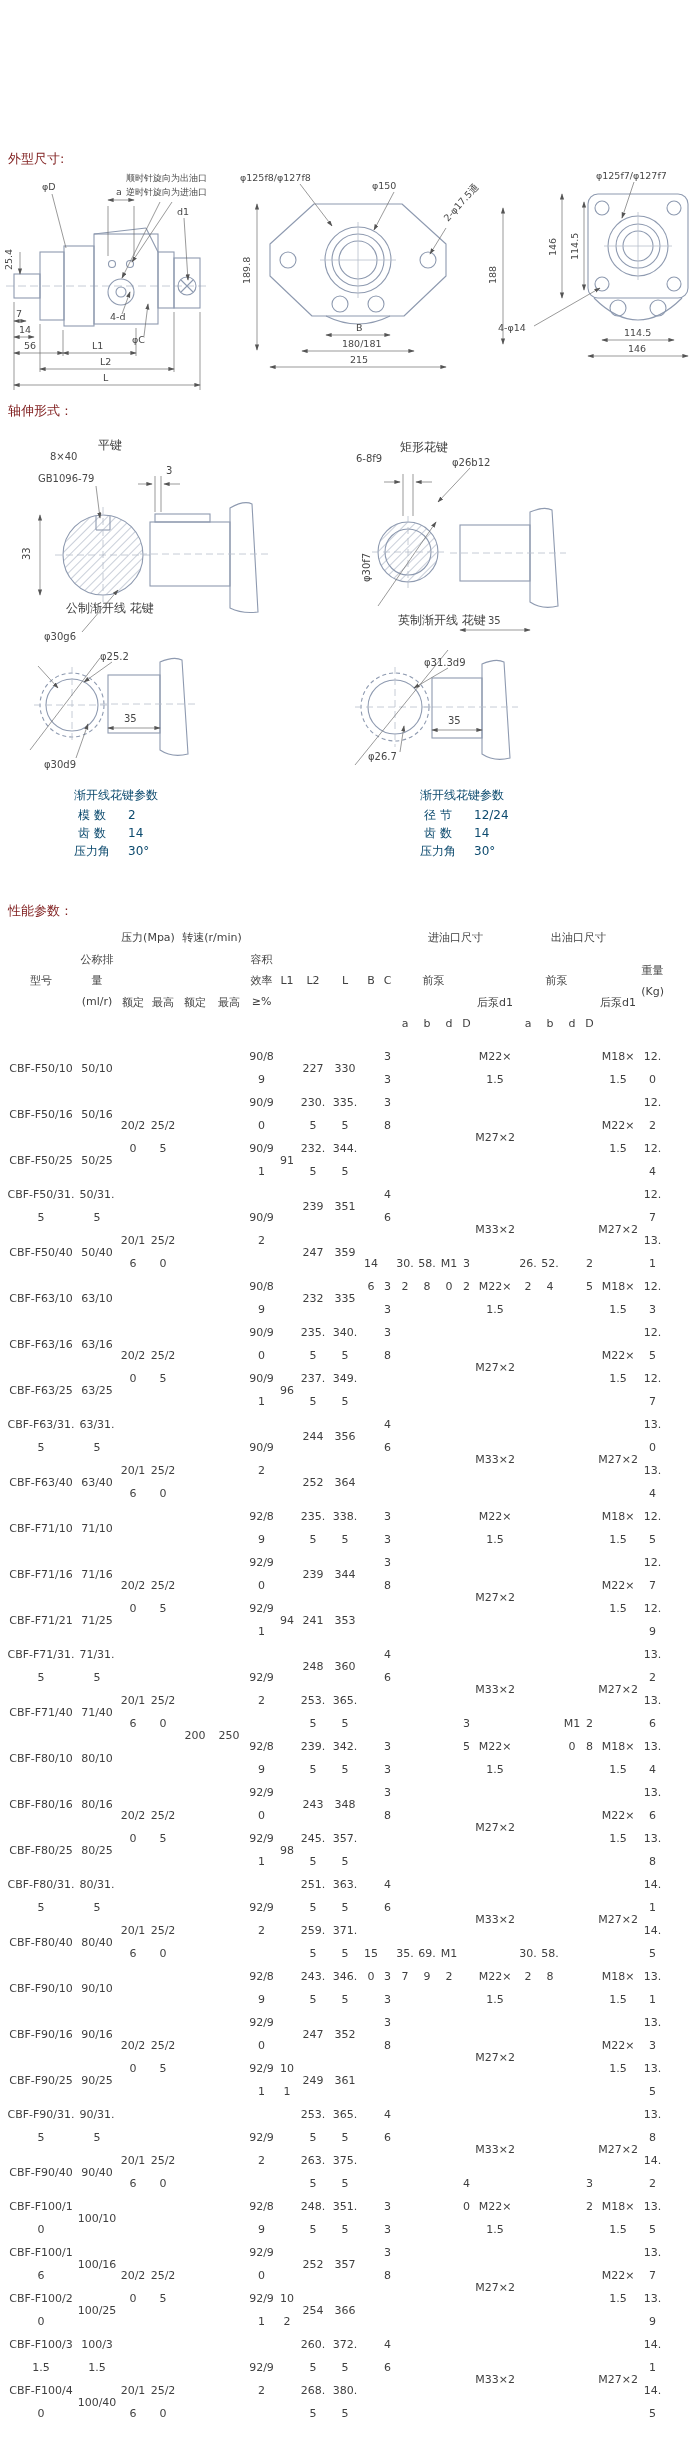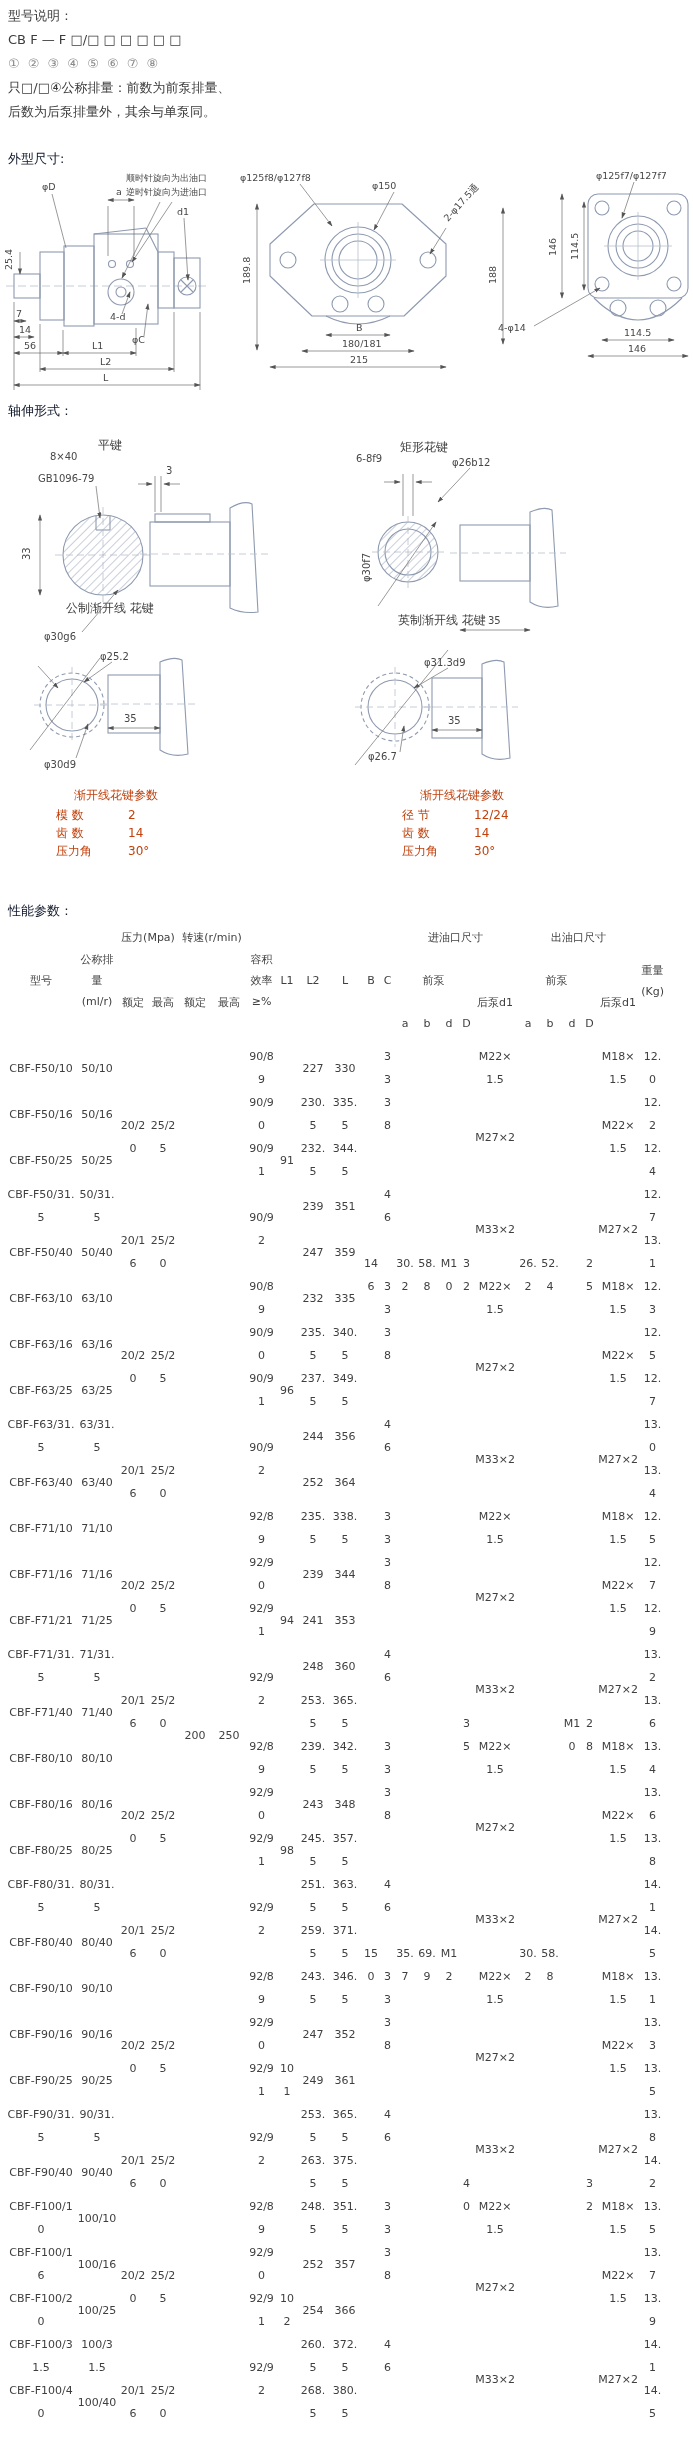--- a/index.html
+++ b/index.html
@@ -1,57 +1,50 @@
 <!DOCTYPE html>
 <html><head>
 <meta charset="utf-8">
 <style>
   html,body{margin:0;padding:0;background:#fff;}
   .page{position:relative;width:693px;height:2454px;background:#fff;overflow:hidden;
         font-family:"DejaVu Sans","Liberation Sans",sans-serif;color:#3c3c3c;}
   .notes{position:absolute;left:8px;top:4px;font-size:13px;line-height:24px;}
   .notes .circ{color:#8a8a8a;letter-spacing:2px;}
-  .sec-title{position:absolute;left:8px;font-size:13px;color:#0f172a;}
+  .sec-title{position:absolute;left:8px;font-size:13px;color:#7f1d1d;}
   .t-outline{top:150px;}
   .t-shaft{top:402px;}
   .t-perf{top:896px;margin-top:6px;}
   .sub-title{position:absolute;font-size:12px;color:#3c3c3c;}
   .st-flat{left:98px;top:437px;}
   .st-rect{left:400px;top:439px;}
   .st-metric{left:66px;top:600px;}
   .st-imperial{left:392px;top:612px;margin-left:6px;}
   svg text{font-family:"DejaVu Sans","Liberation Sans",sans-serif;fill:#474747;}
   .svg-outline{position:absolute;left:0;top:168px;}
   .svg-shaft{position:absolute;left:0;top:420px;}
-  .sp-table{position:absolute;font-size:12px;color:#c2410c;line-height:18px;}
+  .sp-table{position:absolute;font-size:12px;color:#0c4a6e;line-height:18px;}
   .sp-left{left:56px;top:786px;}
   .sp-right{left:402px;top:786px;}
   .sp-title{margin-bottom:2px;padding-left:18px;}
   .sp-row{display:flex;}
-  .sp-row .lab{width:72px;}
+  .sp-row .lab{width:72px;text-align:center;}
   .perf{position:absolute;left:6px;top:916px;border-collapse:collapse;table-layout:fixed;width:659px;
         font-size:11px;color:#3f3f3f;}
   .perf td,.perf th{padding:0 1px;text-align:center;vertical-align:middle;word-break:break-all;
         font-weight:normal;line-height:23px;}
   .perf thead th{line-height:21px;}
   .perf thead tr{height:43px;}
   .perf tbody tr{height:46px;}
 </style>
 </head>
 <body>
 
 <div class="page">
 
-  <div class="notes">
-    <div>型号说明 :</div>
-    <div>CB F — F □/□ □ □ □ □ □</div>
-    <div class="circ">① ② ③ ④ ⑤ ⑥ ⑦ ⑧</div>
-    <div>只□/□④公称排量：前数为前泵排量、</div>
-    <div>后数为后泵排量外，其余与单泵同。</div>
-  </div>
 
   <div class="sec-title t-outline">外型尺寸:</div>
 
   <svg class="svg-outline" width="693" height="226" viewBox="0 0 693 226">
     <defs>
       <pattern id="hz" patternUnits="userSpaceOnUse" width="6" height="6" patternTransform="rotate(45)">
         <line x1="0" y1="0" x2="0" y2="6" stroke="#93a0b4" stroke-width="1"></line>
       </pattern>
       <marker id="ar" orient="auto" markerWidth="9" markerHeight="8" refX="8" refY="3">
         <path d="M0,0L9,3L0,6Z" fill="#555"></path>

